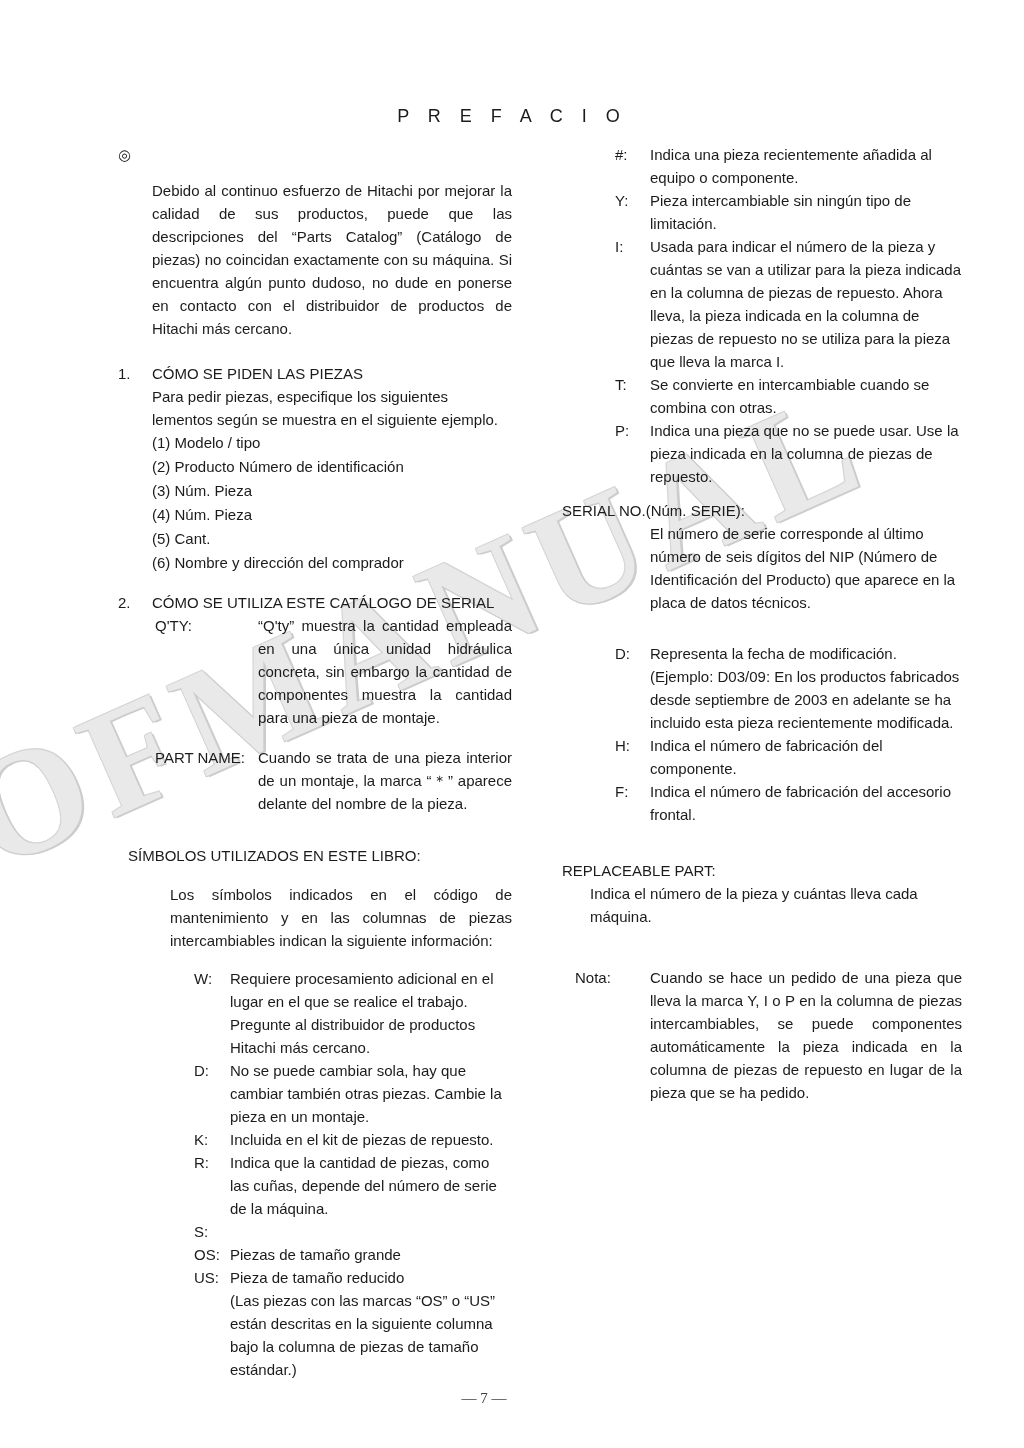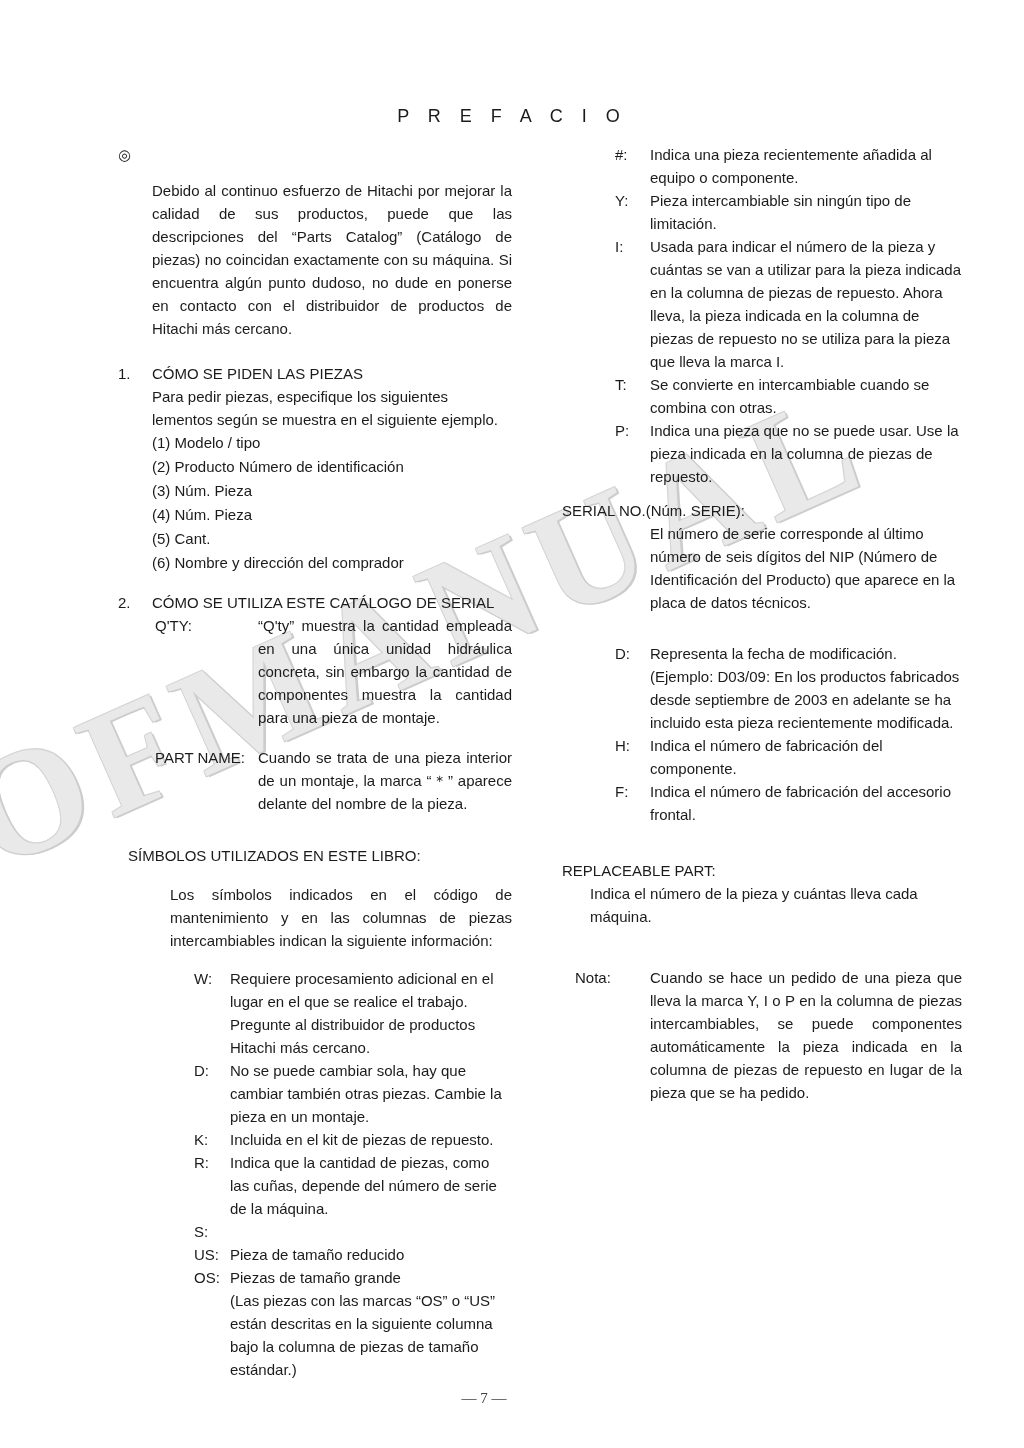--- a/index.html
+++ b/index.html
@@ -166,26 +166,26 @@
             <p class="sym-text">Incluida en el kit de piezas de repuesto.</p>
           </div>
           <div class="sym-row">
             <span class="sym-label">R:</span>
             <p class="sym-text">Indica que la cantidad de piezas, como las cuñas, depende del número de serie de la máquina.</p>
           </div>
           <div class="sym-row">
             <span class="sym-label">S:</span>
           </div>
           <div class="sym-row">
+            <span class="sym-label">OS:</span>
+            <p class="sym-text">Piezas de tamaño grande</p>
+          </div>
+          <div class="sym-row">
             <span class="sym-label">US:</span>
             <p class="sym-text">Pieza de tamaño reducido</p>
-          </div>
-          <div class="sym-row">
-            <span class="sym-label">OS:</span>
-            <p class="sym-text">Piezas de tamaño grande</p>
           </div>
           <p class="sym-note">(Las piezas con las marcas “OS” o “US” están descritas en la siguiente columna bajo la columna de piezas de tamaño estándar.)</p>
         </div>
 
       </div>
 
       <div class="col-right">
 
         <div>
           <div class="mark-row">

